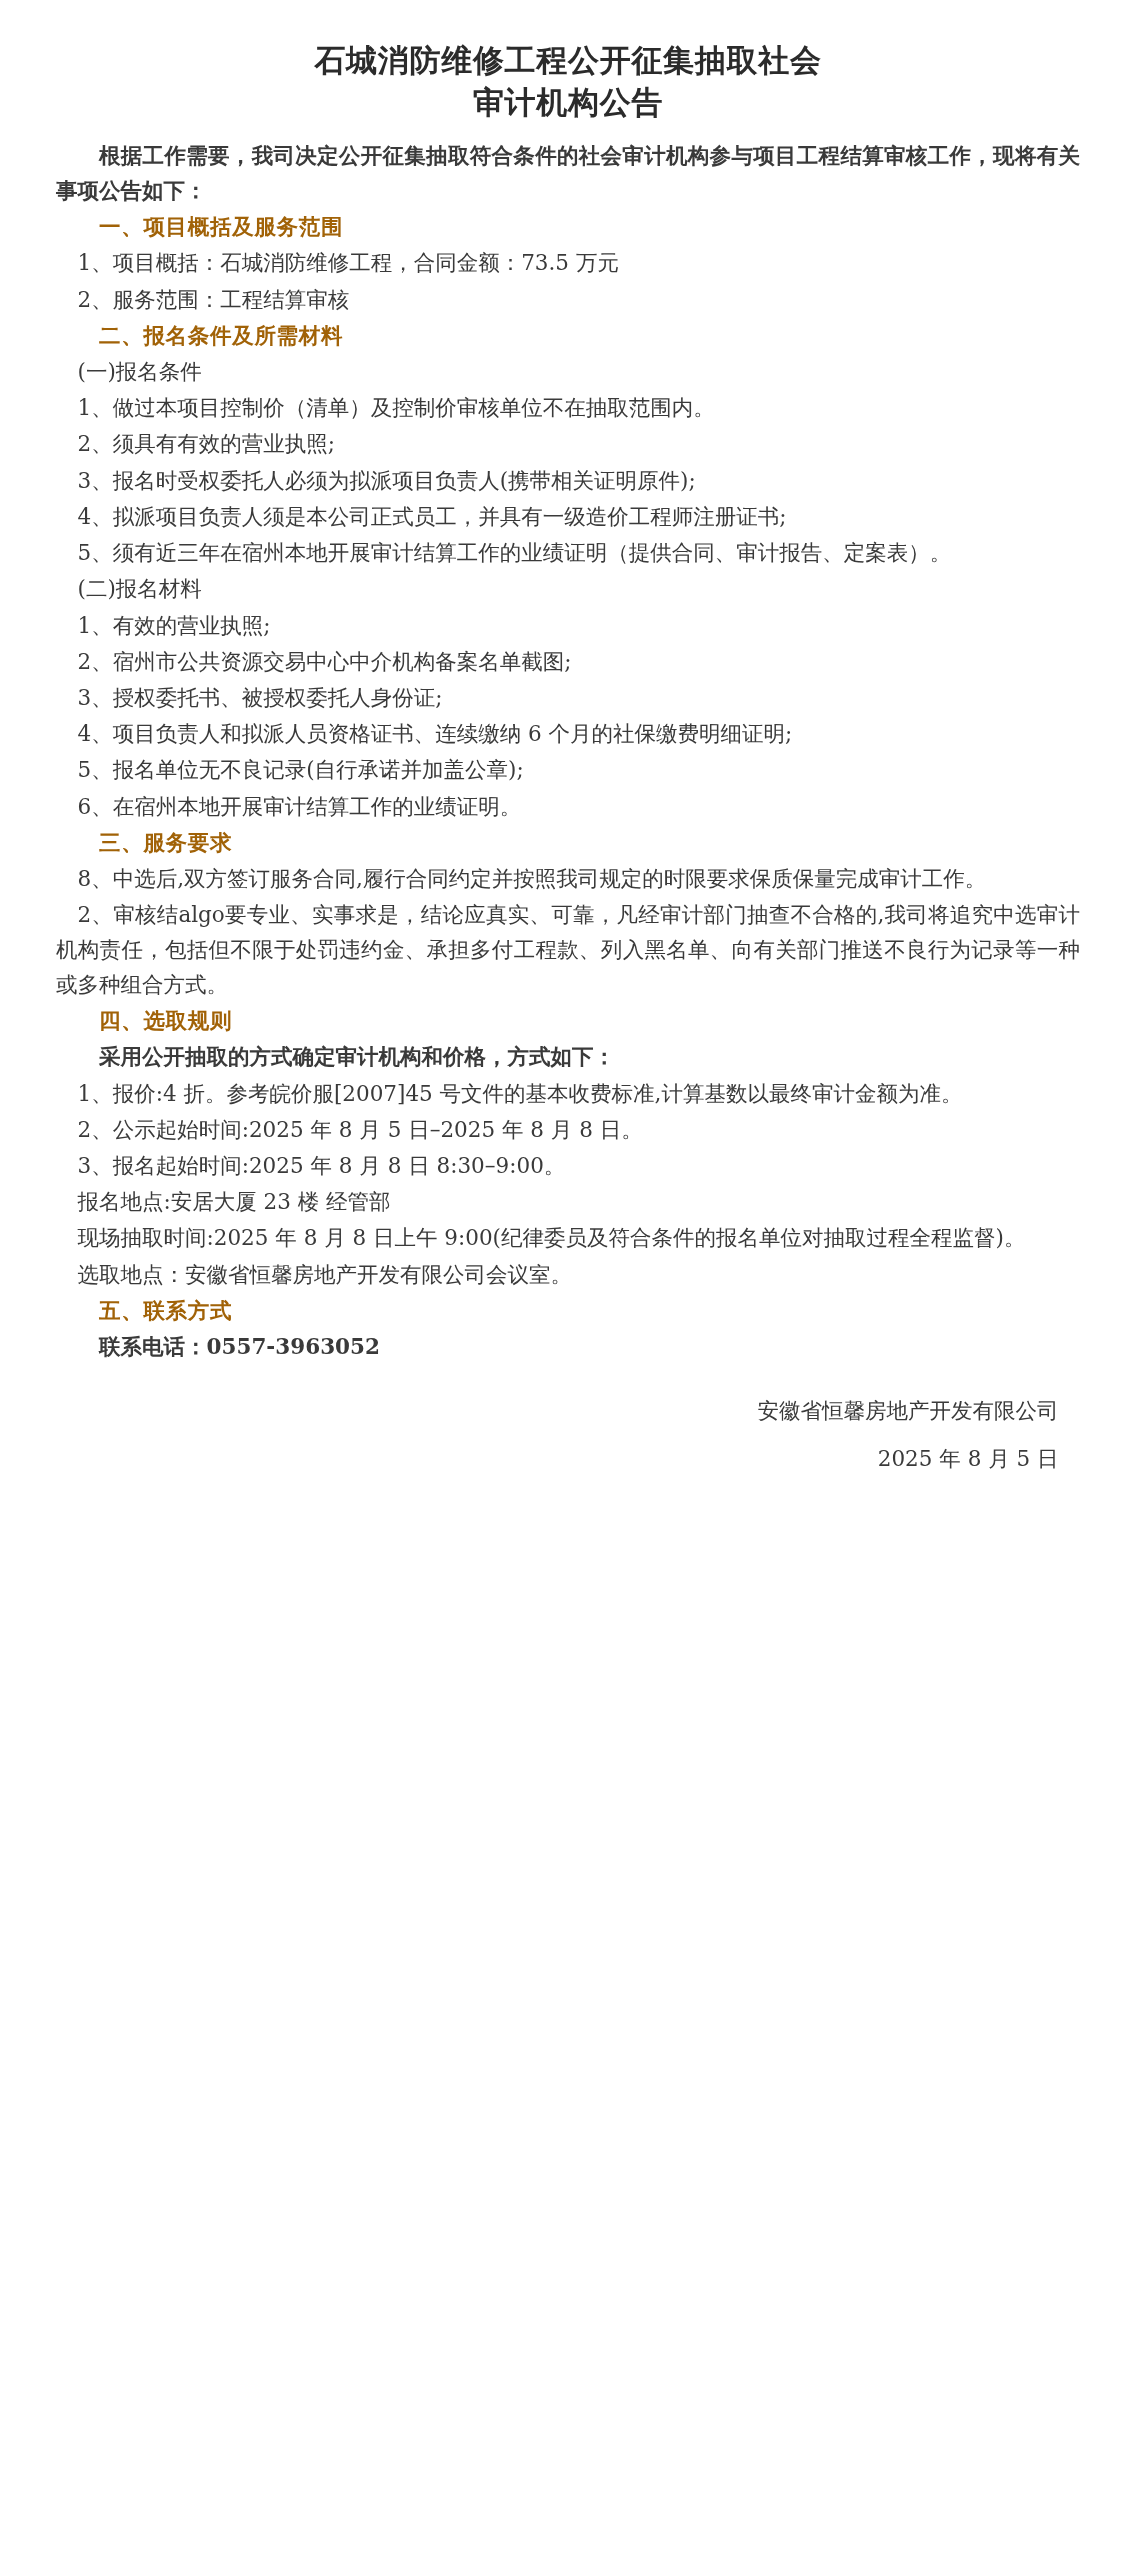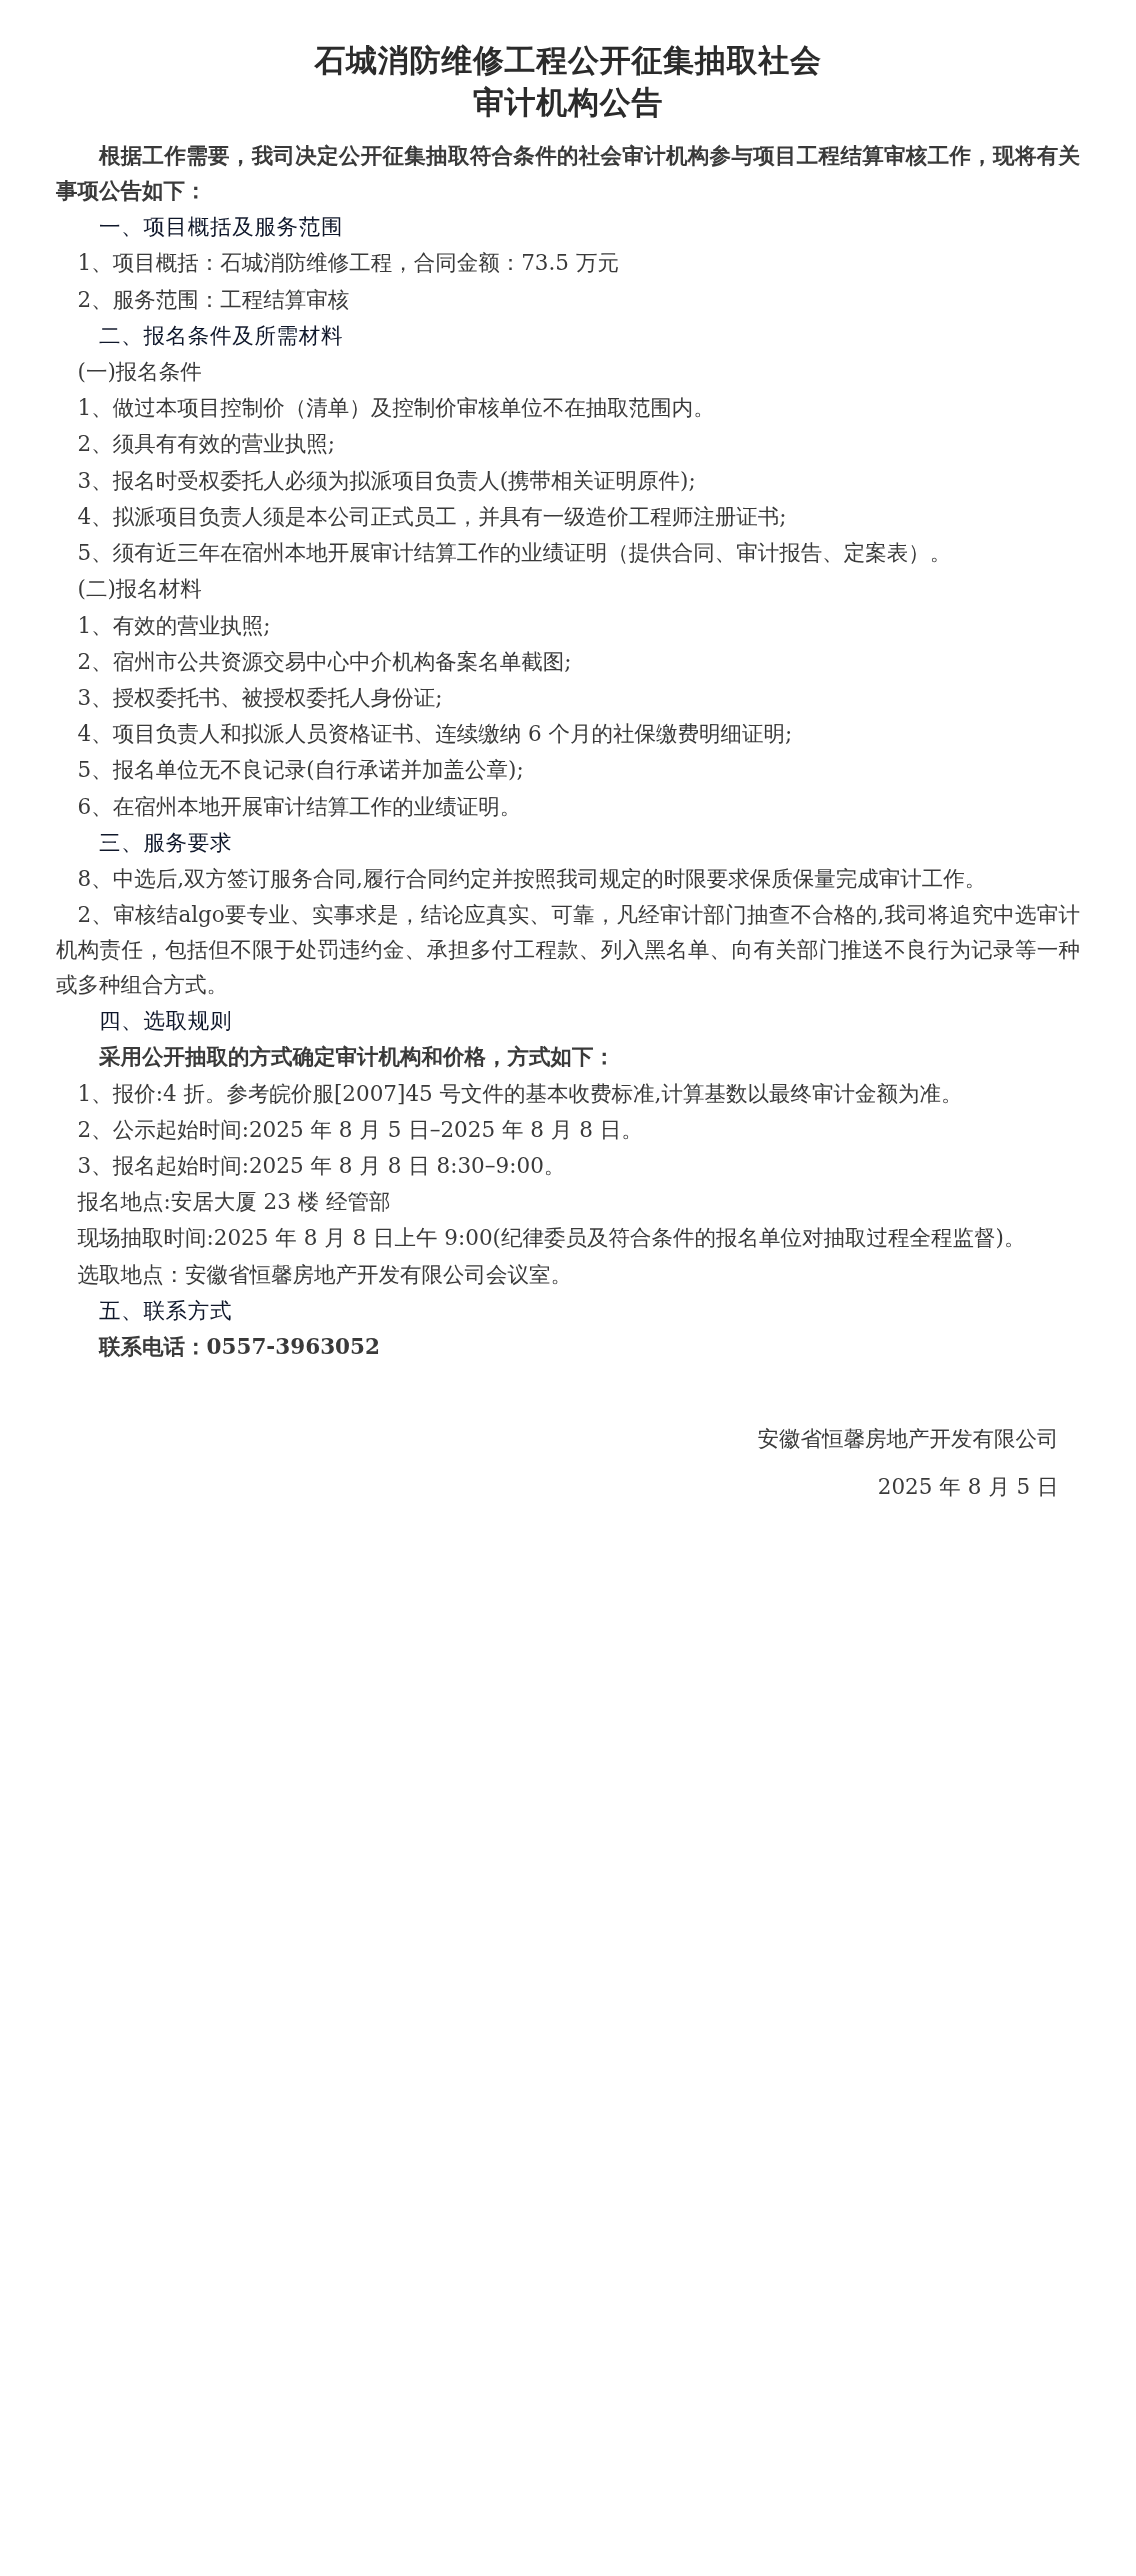--- a/index.html
+++ b/index.html
@@ -41,33 +41,33 @@
     text-justify: inter-ideograph;
   }
   .indent2 {
     text-indent: 43px;
     font-weight: bold;
   }
   .indent1 {
     text-indent: 21.5px;
   }
   .section-h {
-    font-weight: normal;
+    font-weight: bold;
     text-indent: 43px;
-    color: #0f172a;
+    color: #a16207;
     letter-spacing: 0.7px;
   }
   .sub-h {
     text-indent: 21.5px;
   }
   .item {
     text-indent: 21.5px;
   }
   .sign-block {
-    margin-top: 57px;
+    margin-top: 29px;
     text-align: right;
     padding-right: 21.5px;
   }
   .sign-block p {
     text-align: right;
     text-indent: 0;
     margin-bottom: 13px;
     font-size: 21.5px;
   }
   .contact-line {

